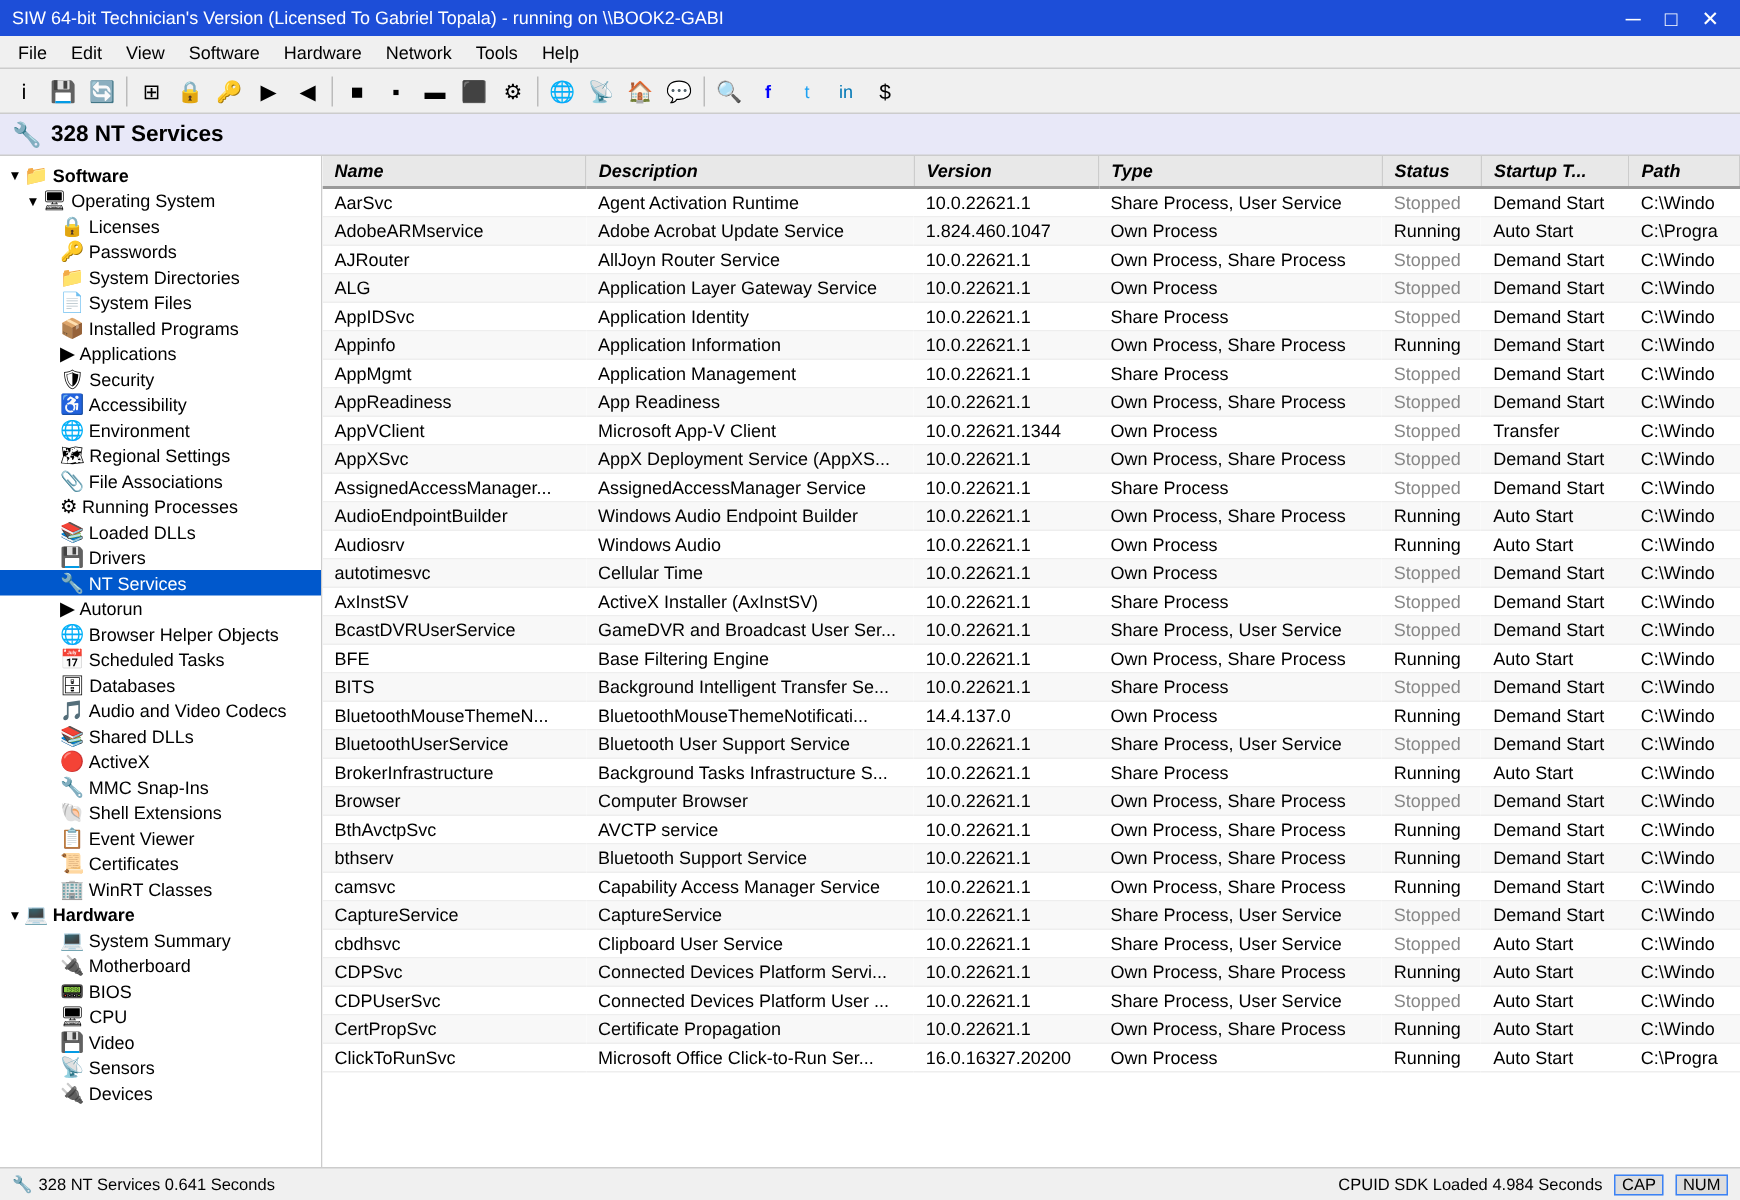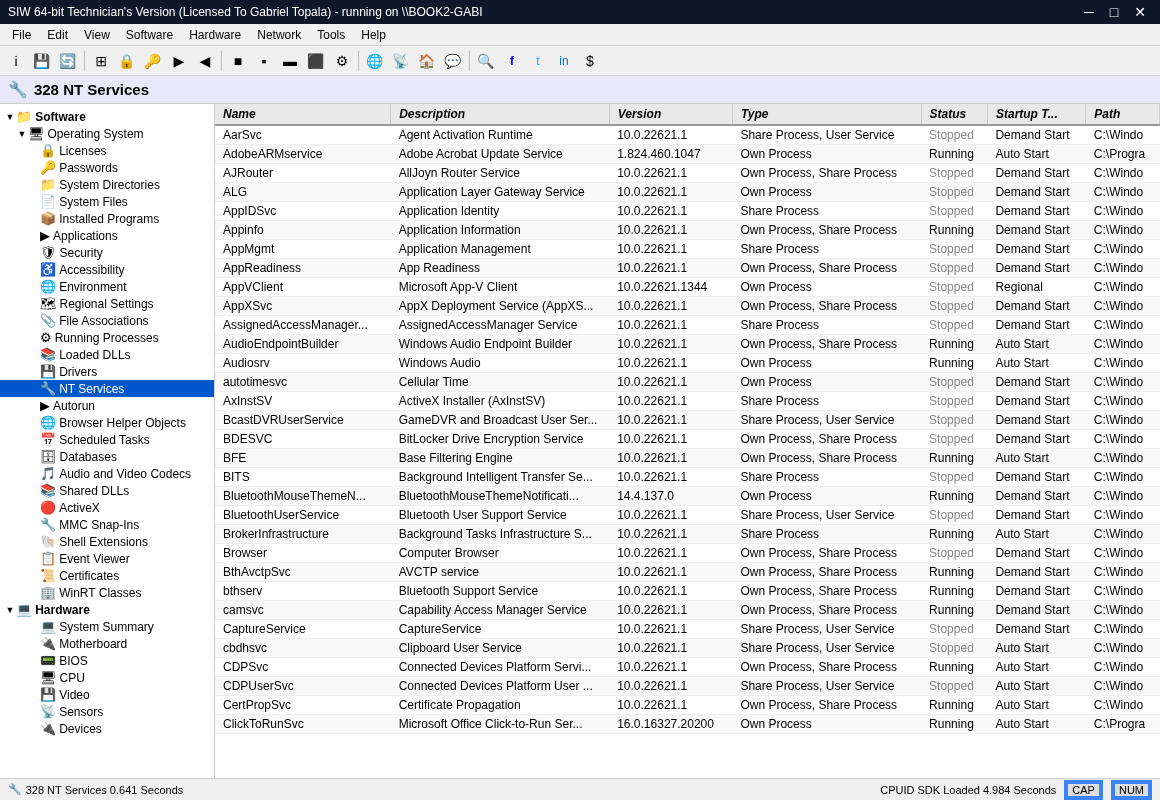--- a/index.html
+++ b/index.html
@@ -1,19 +1,19 @@
 <!DOCTYPE html>
 <html><head>
   <meta charset="utf-8">
   <style>
     * { margin: 0; padding: 0; box-sizing: border-box; }
     body { font-family: 'Segoe UI', Tahoma, Geneva, Verdana, sans-serif; font-size: 12px; background: #f0f0f0; width: 1160px; height: 800px; overflow: hidden; }
     
     
-    #title-bar { background: #0f172a; color: #fff; padding: 4px 8px; display: flex; align-items: center; justify-content: space-between; height: 24px; }
+    #title-bar { background: #1d4ed8; color: #fff; padding: 4px 8px; display: flex; align-items: center; justify-content: space-between; height: 24px; }
     #title-bar .controls { display: flex; gap: 4px; }
     #title-bar .ctrl-btn { background: none; border: none; color: #fff; cursor: pointer; font-size: 14px; padding: 0 6px; }
 
     
     #menu-bar { background: #f0f0f0; border-bottom: 1px solid #ccc; display: flex; align-items: center; height: 22px; padding: 0 4px; }
     .menu-item { padding: 2px 8px; cursor: pointer; font-size: 12px; }
 
     
     #toolbar { background: #f0f0f0; border-bottom: 1px solid #ccc; padding: 2px 4px; display: flex; align-items: center; gap: 2px; height: 30px; }
     .tb-btn { background: #f0f0f0; border: 1px solid transparent; cursor: pointer; padding: 2px 4px; font-size: 14px; display: flex; align-items: center; justify-content: center; width: 24px; height: 24px; }
@@ -45,21 +45,21 @@
     thead tr { background: #e8e8e8; }
     thead th { text-align: left; padding: 3px 8px; border-right: 1px solid #ccc; border-bottom: 2px solid #999; font-style: italic; font-weight: bold; white-space: nowrap; position: sticky; top: 0; background: #e8e8e8; }
     tbody tr { border-bottom: 1px solid #eee; }
     tbody tr:nth-child(even) { background: #f8f8f8; }
     tbody td { padding: 2px 8px; white-space: nowrap; overflow: hidden; max-width: 200px; text-overflow: ellipsis; }
 
     
     #status-bar { background: #f0f0f0; border-top: 1px solid #ccc; display: flex; align-items: center; justify-content: space-between; padding: 2px 8px; height: 22px; font-size: 11px; }
     #status-bar .left { display: flex; align-items: center; gap: 4px; }
     #status-bar .right { display: flex; align-items: center; gap: 8px; }
-    .status-badge { background: #ddd; padding: 0 4px; border: 4px solid #3b82f6; }
+    .status-badge { background: #ddd; padding: 0 4px; border: 1px solid #3b82f6; }
   </style>
 </head>
 <body>
 
 <div id="title-bar">
   <span>SIW 64-bit Technician's Version (Licensed To Gabriel Topala) - running on \\BOOK2-GABI</span>
   <div class="controls">
     <button class="ctrl-btn">─</button>
     <button class="ctrl-btn">□</button>
     <button class="ctrl-btn close-btn">✕</button>
@@ -426,21 +426,21 @@
       <td style="color:#888">Stopped</td>
       <td>Demand Start</td>
       <td>C:\Windo</td>
     </tr>
           <tr>
       <td style="font-weight:500;">AppVClient</td>
       <td>Microsoft App-V Client</td>
       <td>10.0.22621.1344</td>
       <td>Own Process</td>
       <td style="color:#888">Stopped</td>
-      <td>Regional</td>
+      <td>Transfer</td>
       <td>C:\Windo</td>
     </tr>
           <tr>
       <td style="font-weight:500;">AppXSvc</td>
       <td>AppX Deployment Service (AppXS...</td>
       <td>10.0.22621.1</td>
       <td>Own Process, Share Process</td>
       <td style="color:#888">Stopped</td>
       <td>Demand Start</td>
       <td>C:\Windo</td>
@@ -488,29 +488,20 @@
       <td>Share Process</td>
       <td style="color:#888">Stopped</td>
       <td>Demand Start</td>
       <td>C:\Windo</td>
     </tr>
           <tr>
       <td style="font-weight:500;">BcastDVRUserService</td>
       <td>GameDVR and Broadcast User Ser...</td>
       <td>10.0.22621.1</td>
       <td>Share Process, User Service</td>
-      <td style="color:#888">Stopped</td>
-      <td>Demand Start</td>
-      <td>C:\Windo</td>
-    </tr>
-          <tr>
-      <td style="font-weight:500;">BDESVC</td>
-      <td>BitLocker Drive Encryption Service</td>
-      <td>10.0.22621.1</td>
-      <td>Own Process, Share Process</td>
       <td style="color:#888">Stopped</td>
       <td>Demand Start</td>
       <td>C:\Windo</td>
     </tr>
           <tr>
       <td style="font-weight:500;">BFE</td>
       <td>Base Filtering Engine</td>
       <td>10.0.22621.1</td>
       <td>Own Process, Share Process</td>
       <td style="">Running</td>

